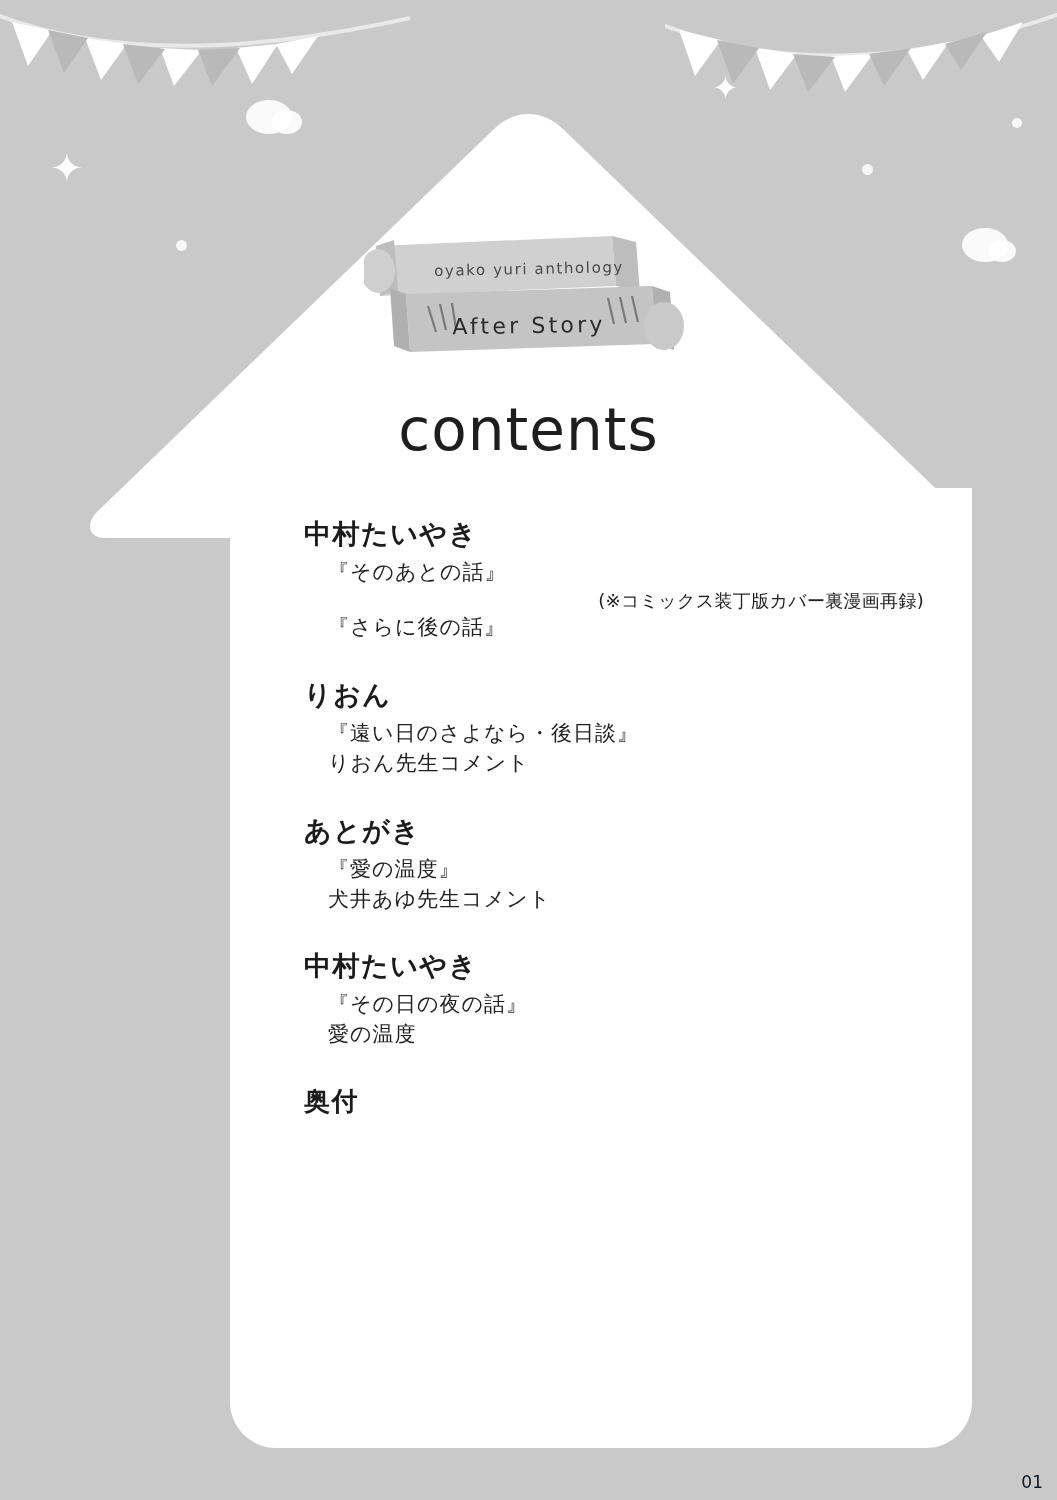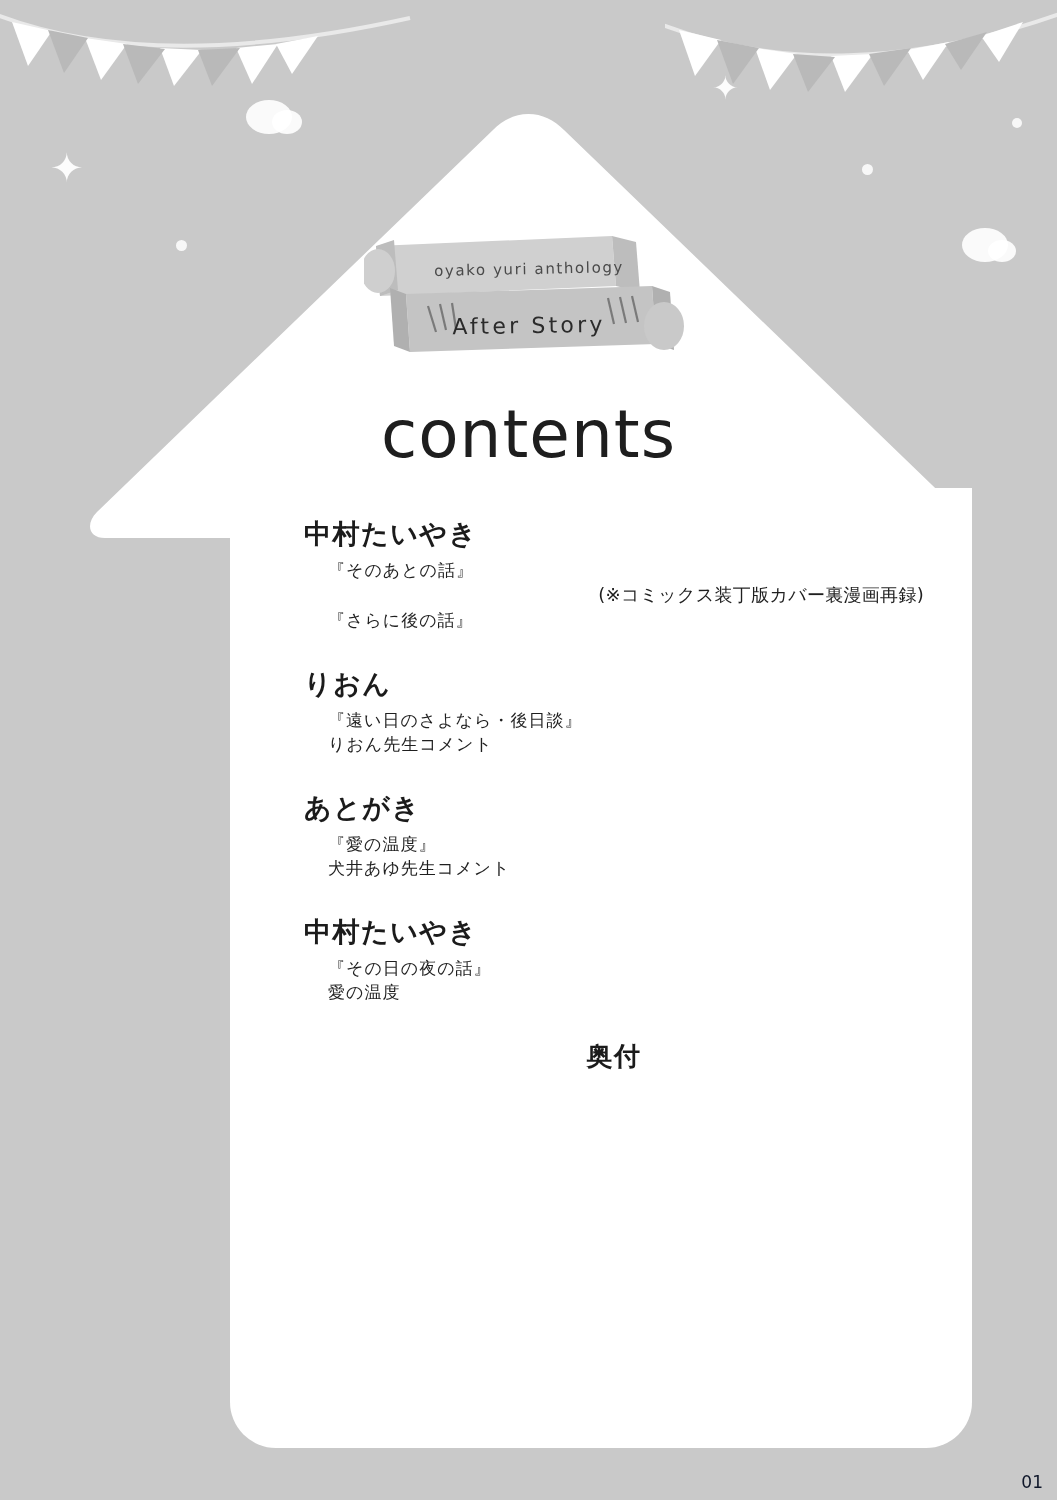--- a/index.html
+++ b/index.html
@@ -95,21 +95,21 @@
     font-family: "DejaVu Sans", sans-serif;
     transform: rotate(-1deg);
   }
 
   .page-title {
     position: absolute;
     left: 0;
     top: 288px;
     width: 913px;
     text-align: center;
-    font-size: 66px;
+    font-size: 58px;
     letter-spacing: 1px;
     color: #1e1e1e;
     font-family: "DejaVu Sans", sans-serif;
     font-weight: 400;
   }
 
   .toc {
     position: absolute;
     left: 232px;
     top: 408px;
@@ -118,36 +118,35 @@
   .toc-group { margin-bottom: 34px; }
   .toc-author {
     font-size: 27px;
     font-weight: bold;
     color: #1b1b1b;
     letter-spacing: 1.5px;
     margin-bottom: 6px;
     font-family: Liberation Serif, serif;
   }
   .toc-entry {
-    font-size: 17px;
+    font-size: 21px;
     color: #1f1f1f;
     letter-spacing: 1px;
     padding-left: 24px;
     line-height: 1.42;
     font-family: "DejaVu Sans", sans-serif;
   }
   .toc-entry.small { font-size: 18px; letter-spacing: .3px; text-align: right; }
 
   .colophon {
     font-size: 26px;
     font-weight: bold;
     color: #1b1b1b;
     letter-spacing: 1.5px;
     font-family: "DejaVu Sans", sans-serif;
-    text-align: center;
   }
 
   .page-number {
     position: absolute;
     right: 14px;
     bottom: 8px;
     font-size: 17px;
     color: #0f172a;
     font-family: "DejaVu Sans", sans-serif;
   }

